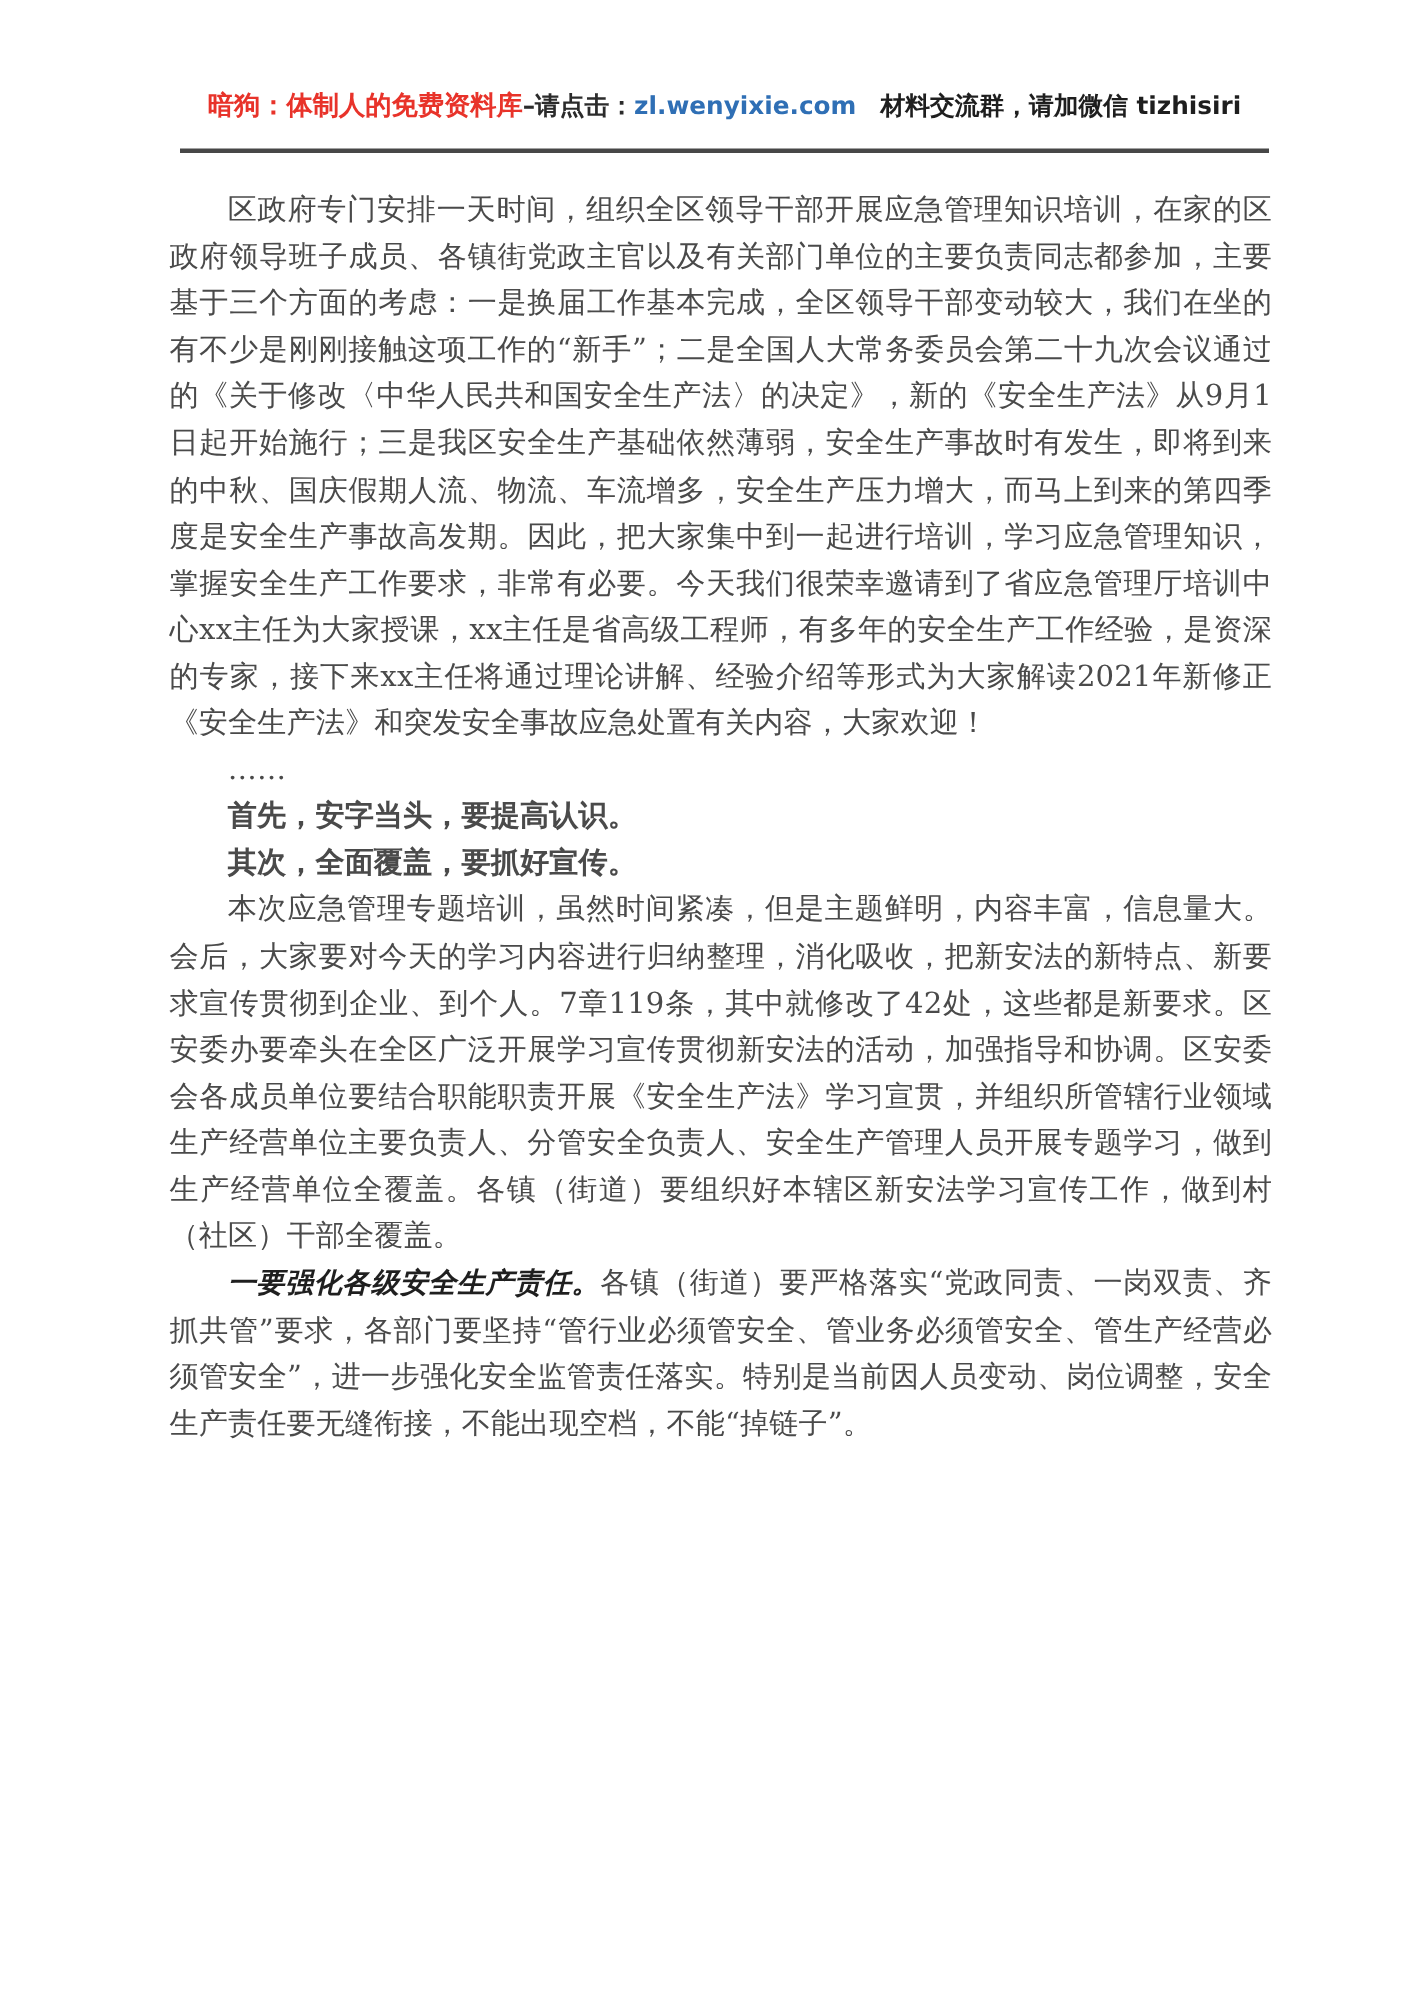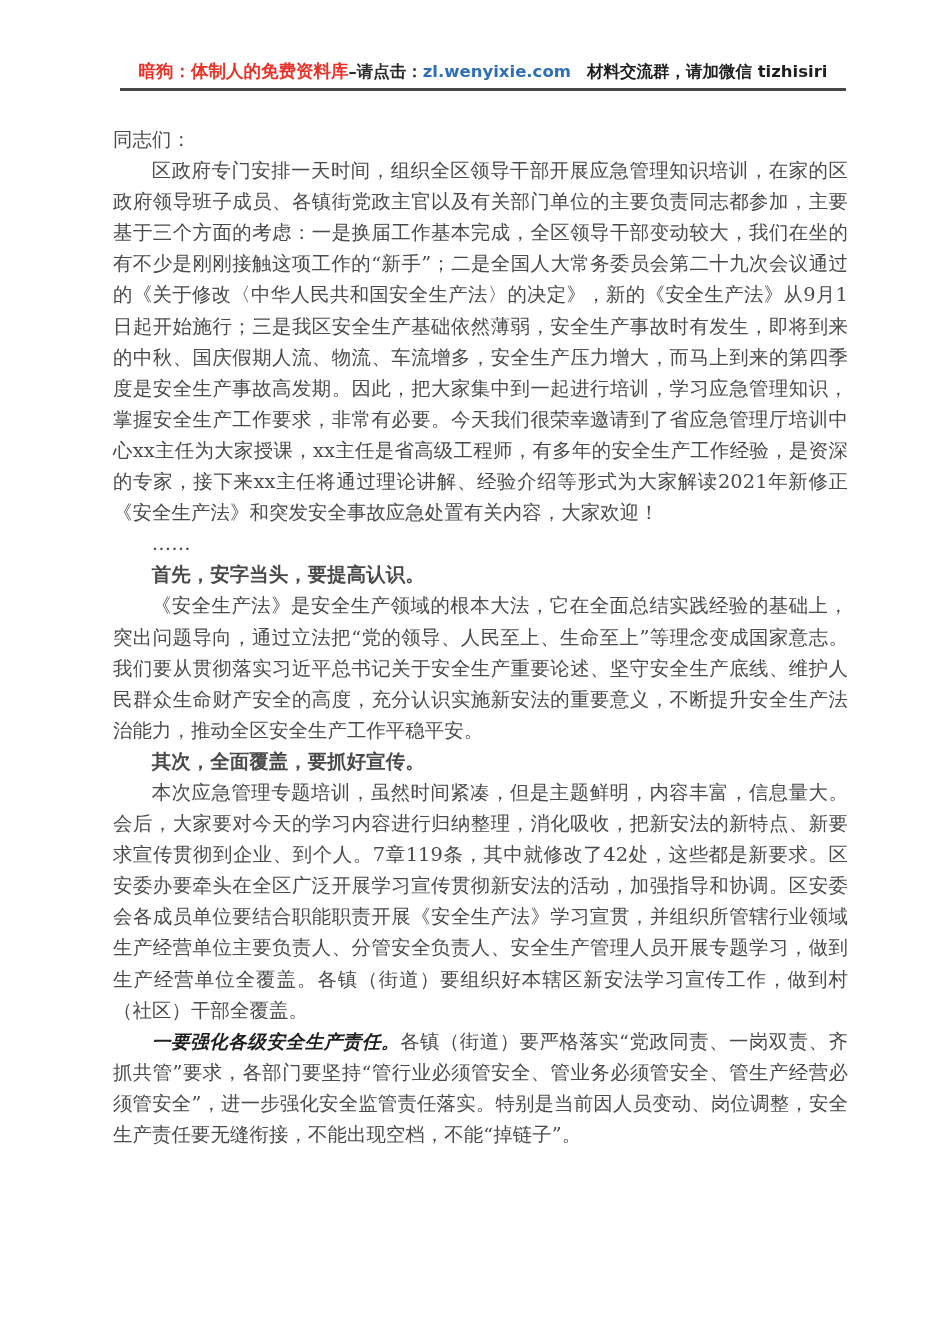--- a/index.html
+++ b/index.html
@@ -23,21 +23,21 @@
     box-sizing: border-box;
   }
 
   
   .promo-header {
     position: absolute;
     left: 120px;
     top: 62px;
     width: 726px;
     border-bottom: 3px solid #474747;
-    padding-bottom: 7px;
+    padding-bottom: 18px;
     text-align: center;
     white-space: nowrap;
     line-height: 1.1;
   }
   .promo-inner {
     display: inline-block;
     font-size: 17.5px;
     font-family: "DejaVu Sans", "Liberation Sans", sans-serif;
     font-weight: bold;
     letter-spacing: 0px;
@@ -115,31 +115,29 @@
 <div class="page">
 
   <div class="promo-header">
     <span class="promo-inner">
       <span class="promo-brand">暗狗：体制人的免费资料库</span><span class="promo-click">–请点击：</span><span class="promo-url">zl.wenyixie.com</span><span class="promo-sep"></span><span class="promo-wechat">材料交流群，请加微信 tizhisiri</span>
     </span>
   </div>
 
   <div class="doc-body">
 
-    <p class="para noindent">同志们：</p>
 
     <p class="para indent">区政府专门安排一天时间，组织全区领导干部开展应急管理知识培训，在家的区政府领导班子成员、各镇街党政主官以及有关部门单位的主要负责同志都参加，主要基于三个方面的考虑：一是换届工作基本完成，全区领导干部变动较大，我们在坐的有不少是刚刚接触这项工作的“新手”；二是全国人大常务委员会第二十九次会议通过的《关于修改〈中华人民共和国安全生产法〉的决定》，新的《安全生产法》从9月1日起开始施行；三是我区安全生产基础依然薄弱，安全生产事故时有发生，即将到来的中秋、国庆假期人流、物流、车流增多，安全生产压力增大，而马上到来的第四季度是安全生产事故高发期。因此，把大家集中到一起进行培训，学习应急管理知识，掌握安全生产工作要求，非常有必要。今天我们很荣幸邀请到了省应急管理厅培训中心xx主任为大家授课，xx主任是省高级工程师，有多年的安全生产工作经验，是资深的专家，接下来xx主任将通过理论讲解、经验介绍等形式为大家解读2021年新修正《安全生产法》和突发安全事故应急处置有关内容，大家欢迎！</p>
 
     <p class="para ellipsis-para">……</p>
 
 
 
     <p class="para indent bold-head">首先，安字当头，要提高认识。</p>
 
-    <p class="para indent">《安全生产法》是安全生产领域的根本大法，它在全面总结实践经验的基础上，突出问题导向，通过立法把“党的领导、人民至上、生命至上”等理念变成国家意志。我们要从贯彻落实习近平总书记关于安全生产重要论述、坚守安全生产底线、维护人民群众生命财产安全的高度，充分认识实施新安法的重要意义，不断提升安全生产法治能力，推动全区安全生产工作平稳平安。</p>
 
     <p class="para indent bold-head">其次，全面覆盖，要抓好宣传。</p>
 
     <p class="para indent">本次应急管理专题培训，虽然时间紧凑，但是主题鲜明，内容丰富，信息量大。会后，大家要对今天的学习内容进行归纳整理，消化吸收，把新安法的新特点、新要求宣传贯彻到企业、到个人。7章119条，其中就修改了42处，这些都是新要求。区安委办要牵头在全区广泛开展学习宣传贯彻新安法的活动，加强指导和协调。区安委会各成员单位要结合职能职责开展《安全生产法》学习宣贯，并组织所管辖行业领域生产经营单位主要负责人、分管安全负责人、安全生产管理人员开展专题学习，做到生产经营单位全覆盖。各镇（街道）要组织好本辖区新安法学习宣传工作，做到村（社区）干部全覆盖。</p>
 
 
     <p class="para indent"><b class="inline-bold">一要强化各级安全生产责任。</b><span>各镇（街道）要严格落实“党政同责、一岗双责、齐抓共管”要求，各部门要坚持“管行业必须管安全、管业务必须管安全、管生产经营必须管安全”，进一步强化安全监管责任落实。特别是当前因人员变动、岗位调整，安全生产责任要无缝衔接，不能出现空档，不能“掉链子”。</span></p>
 
   </div>
 </div>

